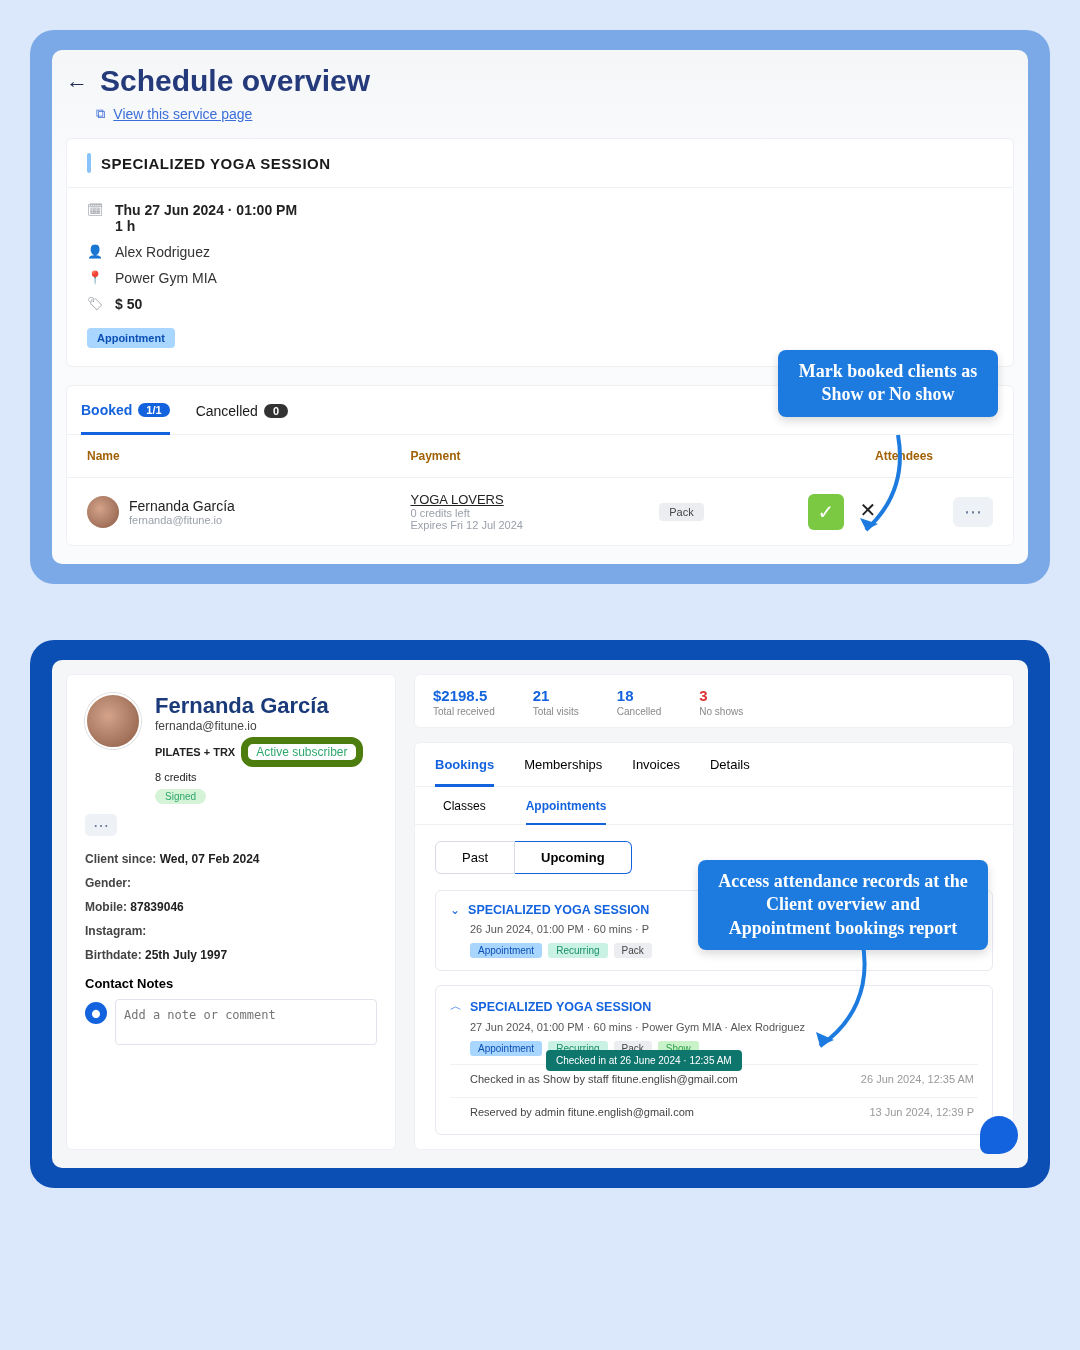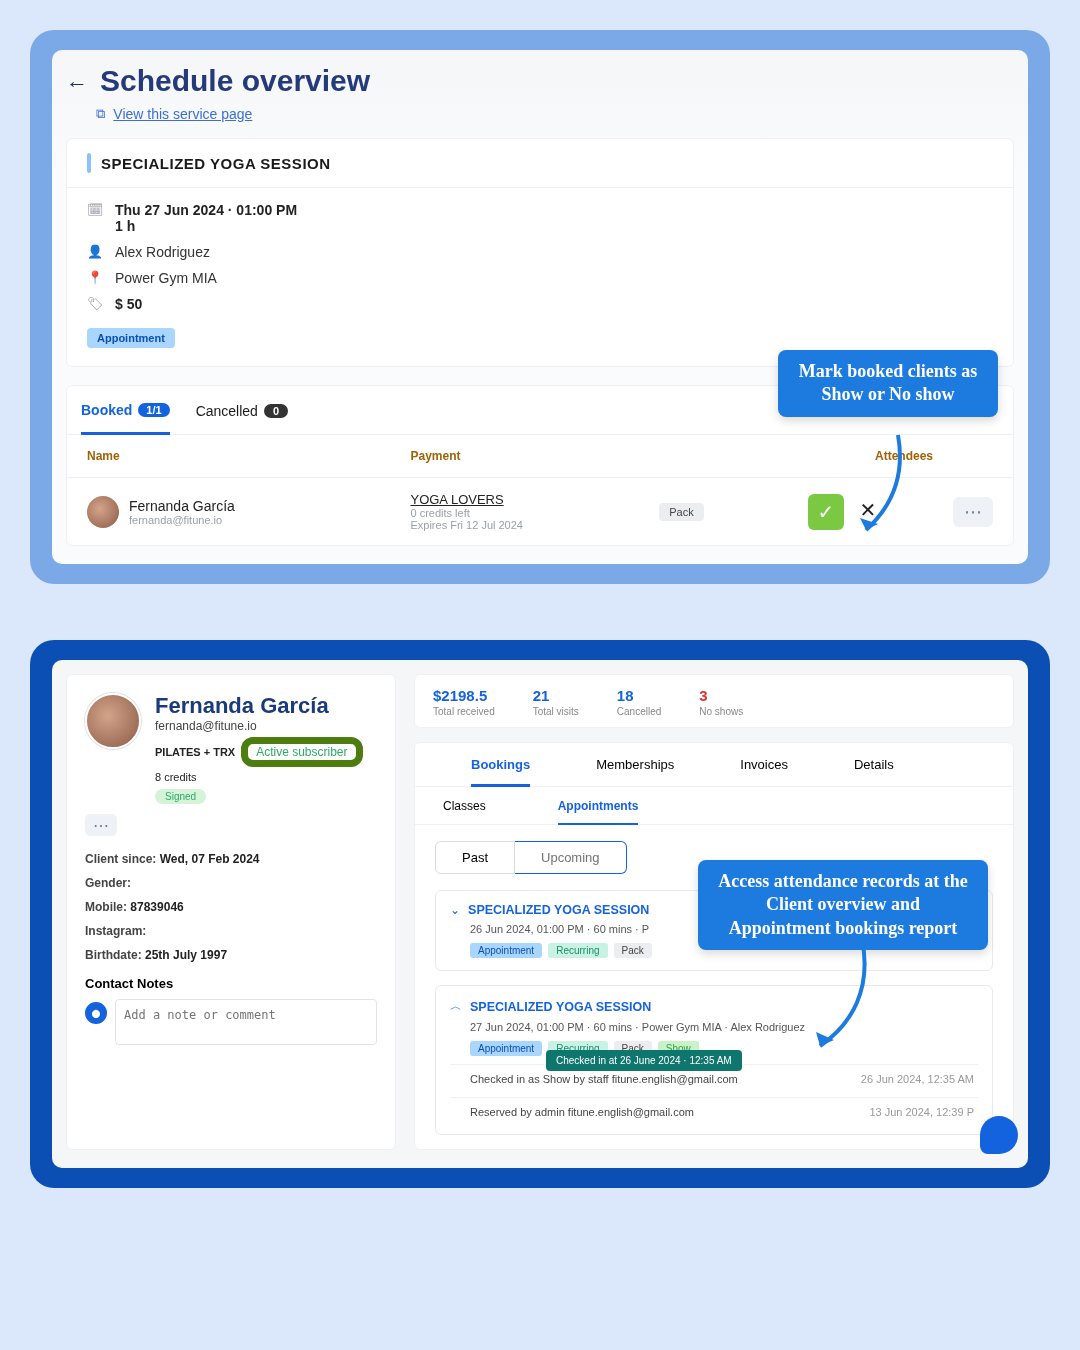--- a/index.html
+++ b/index.html
@@ -72,30 +72,30 @@
   .note-avatar { width:22px; height:22px; border-radius:50%; background:#1463de; color:#fff; font-size:8px; display:flex; align-items:center; justify-content:center; flex:none; margin-top:3px;}
   .textarea { flex:1; border:1px solid #e0e3e9; border-radius:4px; padding:8px; font-size:12px; color:#999; min-height:44px; resize:none; }
 
   .right-col .stats { background:#fff; border-radius:6px; border:1px solid #eef0f3; padding:12px 18px 10px; display:flex; gap:38px; }
   .stat .v { font-size:15px; font-weight:700; }
   .stat .v.blue { color:#1463de; } .stat .v.red { color:#d33; }
   .stat .l { font-size:10px; color:#888; margin-top:2px;}
   
   .tabs2 { background:#fff; border:1px solid #eef0f3; border-radius:6px; margin-top:14px; padding-top:0; position:relative; }
   .tabs2 .row1 { display:flex; gap:30px; padding:14px 20px 0; border-bottom:1px solid #eef0f3; }
-  .tabs2 .t { font-size:13px; padding-bottom:12px; cursor:pointer;margin-left:36px; }
+  .tabs2 .t { font-size:13px; padding-bottom:12px; cursor:pointer; }
   .tabs2 .t.active { color:#1463de; font-weight:700; border-bottom:3px solid #1463de; margin-bottom:-1px;}
   .tabs2 .row2 { display:flex; gap:40px; padding:12px 28px 0; border-bottom:1px solid #eef0f3; }
   .tabs2 .t2 { font-size:12px; padding-bottom:10px; cursor:pointer; }
-  .tabs2 .t2.active { color:#1463de; font-weight:700; border-bottom:2px solid #1463de; margin-bottom:-1px;margin-left:32px;}
+  .tabs2 .t2.active { color:#1463de; font-weight:700; border-bottom:2px solid #1463de; margin-bottom:-1px;}
   .seg { display:flex; margin:16px 20px; }
   .seg button { border:1px solid #d6dbe4; background:#fff; padding:8px 26px; font-size:13px; cursor:pointer; }
   .seg button:first-child { border-radius:6px 0 0 6px; }
   .seg button:last-child { border-radius:0 6px 6px 0; border-left:none; }
-  .seg button.active { color:#737373; border-color:#1463de; font-weight:400; }
+  .seg button.active { color:#000000; border-color:#1463de; font-weight:700; }
 
   .booking { border:1px solid #e6e9ef; border-radius:6px; margin: 0 20px 14px; padding:12px 14px; }
   .bk-head { display:flex; align-items:center; gap:8px; }
   .chev { color:#1463de; font-size:12px; cursor:pointer; }
   .bk-title { color:#1463de; font-weight:700; font-size:12.5px; }
   .bk-sub { font-size:11px; color:#555; margin:6px 0 8px 20px; }
   .tag-row { display:flex; gap:6px; margin-left:20px; flex-wrap:wrap;}
   .tag { font-size:10px; padding:2px 8px; border-radius:3px; }
   .tag-appt { background:#a9d6ff; color:#0b4fb5; }
   .tag-rec { background:#c9f2e5; color:#1a8f66; }

